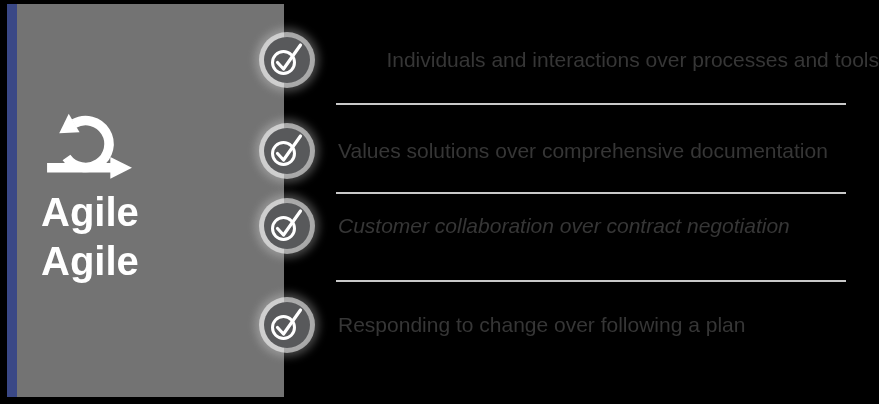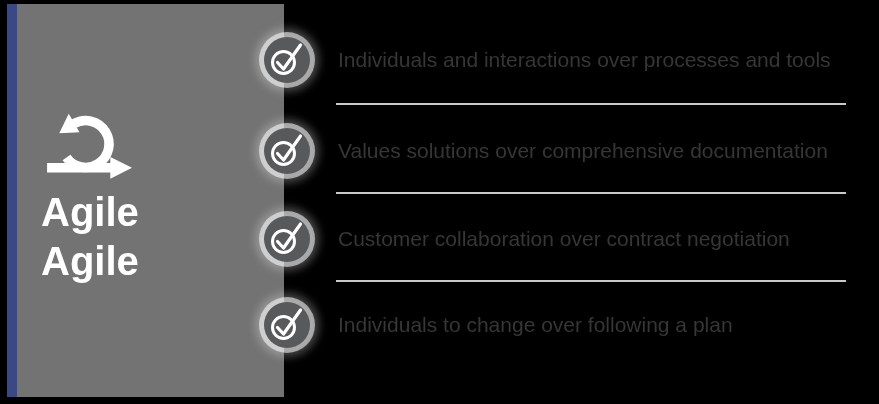--- a/index.html
+++ b/index.html
@@ -55,23 +55,23 @@
 
   
   .value-row {
     position: absolute;
     left: 264px;
     right: 0;
     height: 60px;
     display: flex;
     align-items: center;
   }
-  .row-0 { top: 30px; }
+  .row-0 { top: 30px; justify-content: space-between; }
   .row-1 { top: 121px; }
-  .row-2 { top: 209px; }
+  .row-2 { top: 196px; font-style: italic; }
   .row-3 { top: 295px; }
 
   .badge {
     flex: none;
     width: 46px;
     height: 46px;
     border-radius: 50%;
     background: #58595b;
     box-shadow: 0 0 0 5px rgba(255,255,255,0.55), 0 0 9px 9px rgba(235,235,235,0.30);
     margin-right: 28px;
@@ -160,16 +160,16 @@
 
   <div class="divider div-2"></div>
 
   <div class="value-row row-3">
     <div class="badge">
       <svg width="46" height="46" viewBox="0 0 46 46">
         <circle cx="19.5" cy="25.5" r="11" fill="none" stroke="#ffffff" stroke-width="3"></circle>
         <path d="M 13.5 25.5 L 19.5 32 L 36.5 8" fill="none" stroke="#ffffff" stroke-width="3.2" stroke-linecap="round" stroke-linejoin="round"></path>
       </svg>
     </div>
-    <div class="value-label">Individuals to change over following a plan</div>
+    <div class="value-label">Responding to change over following a plan</div>
   </div>
 
 </div>
 
 </body></html>

